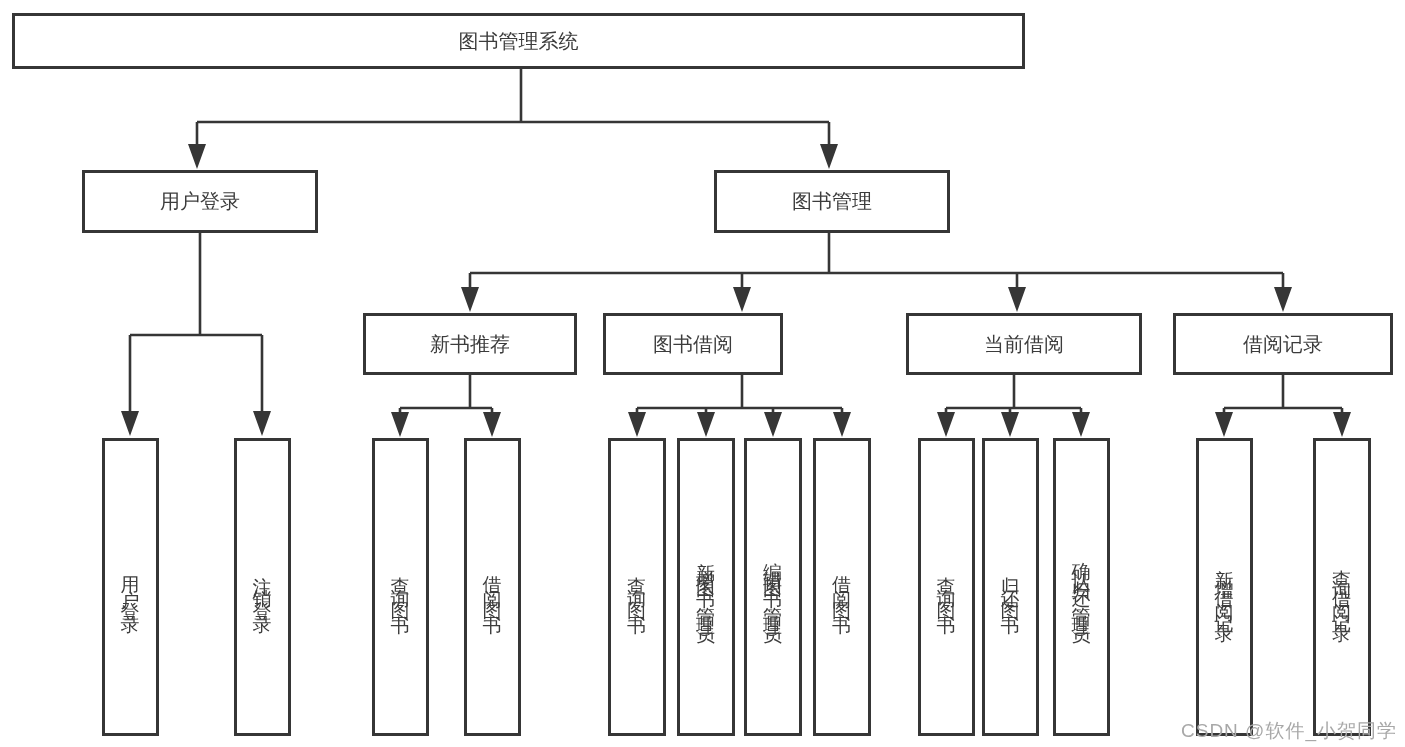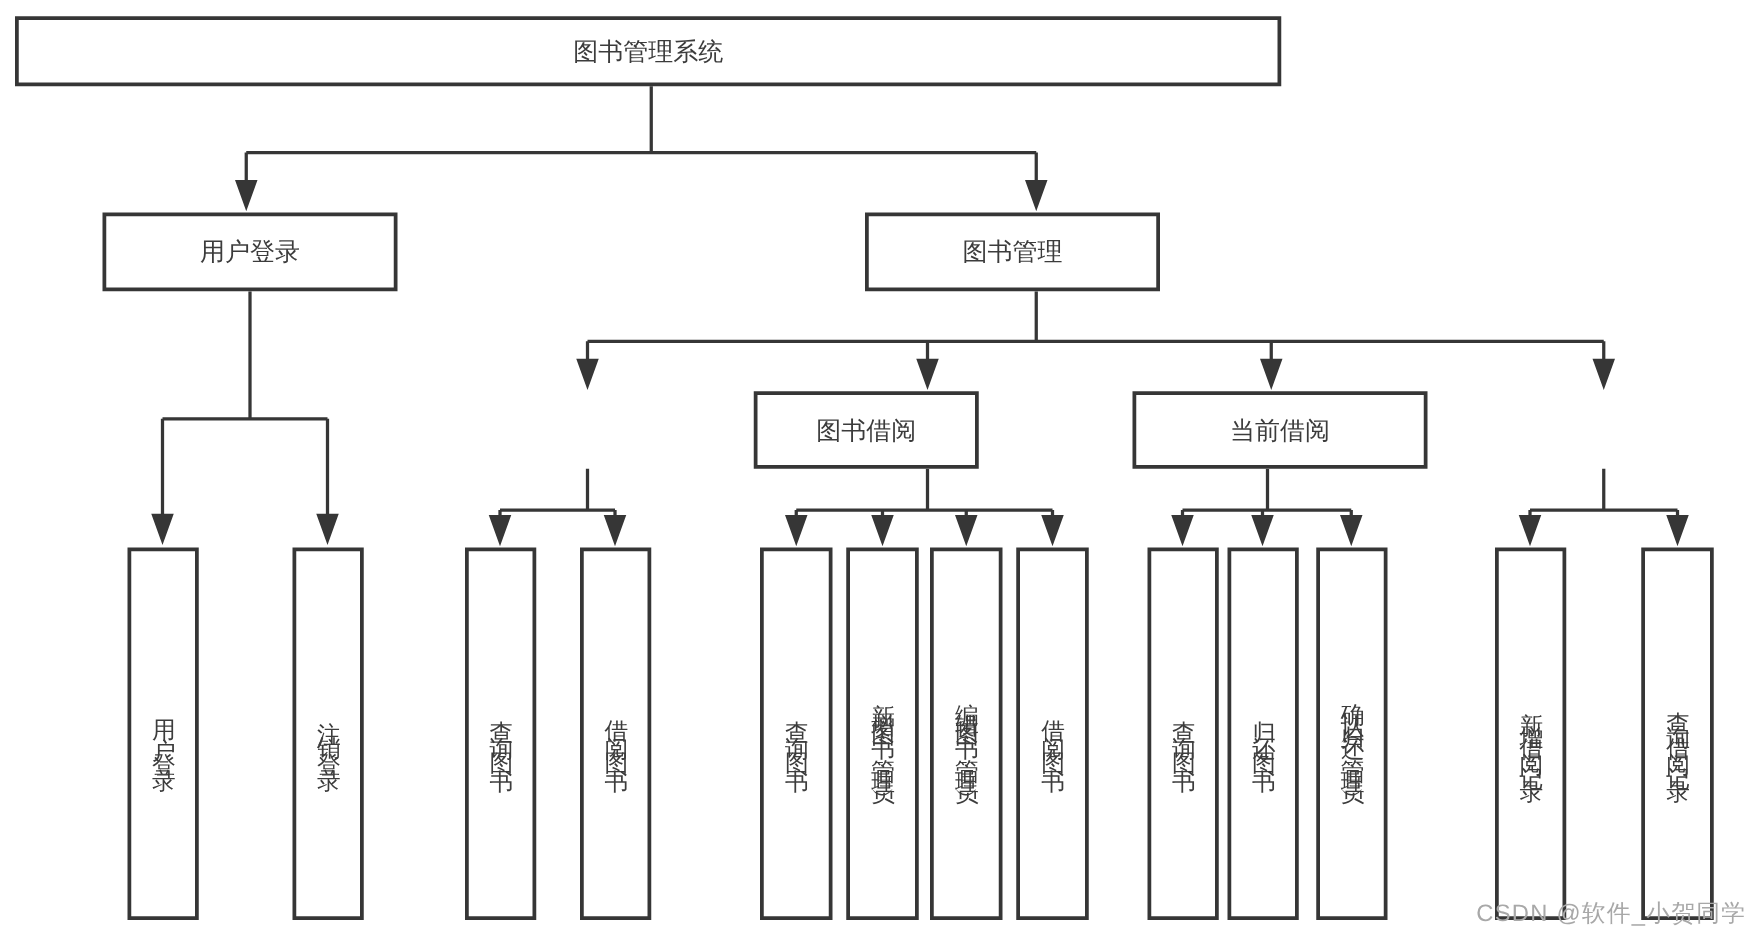--- a/index.html
+++ b/index.html
@@ -118,29 +118,35 @@
     </g>
   </svg>
 
   <div class="box root">
     <span>图书管理系统</span>
   </div>
 
   <div class="box l2" style="left:82px;">
     <span>用户登录</span>
   </div>
-  <div class="box l2" style="left:692px;font-family:Liberation Serif, serif;">
+  <div class="box l2" style="left:714px;font-family:Liberation Serif, serif;">
     <span>图书管理</span>
   </div>
 
+  <div class="box l3" style="left:363px;width:214px;">
+    <span>新书推荐</span>
+  </div>
   <div class="box l3" style="left:603px;width:180px;">
     <span>图书借阅</span>
   </div>
   <div class="box l3" style="left:906px;width:236px;">
     <span>当前借阅</span>
+  </div>
+  <div class="box l3" style="left:1173px;width:220px;">
+    <span>借阅记录</span>
   </div>
 
   <div class="box leaf ls4" style="left:102px;">
     <span>用户登录</span>
   </div>
   <div class="box leaf ls4" style="left:234px;">
     <span>注销登录</span>
   </div>
 
   <div class="box leaf ls4" style="left:372px;">

